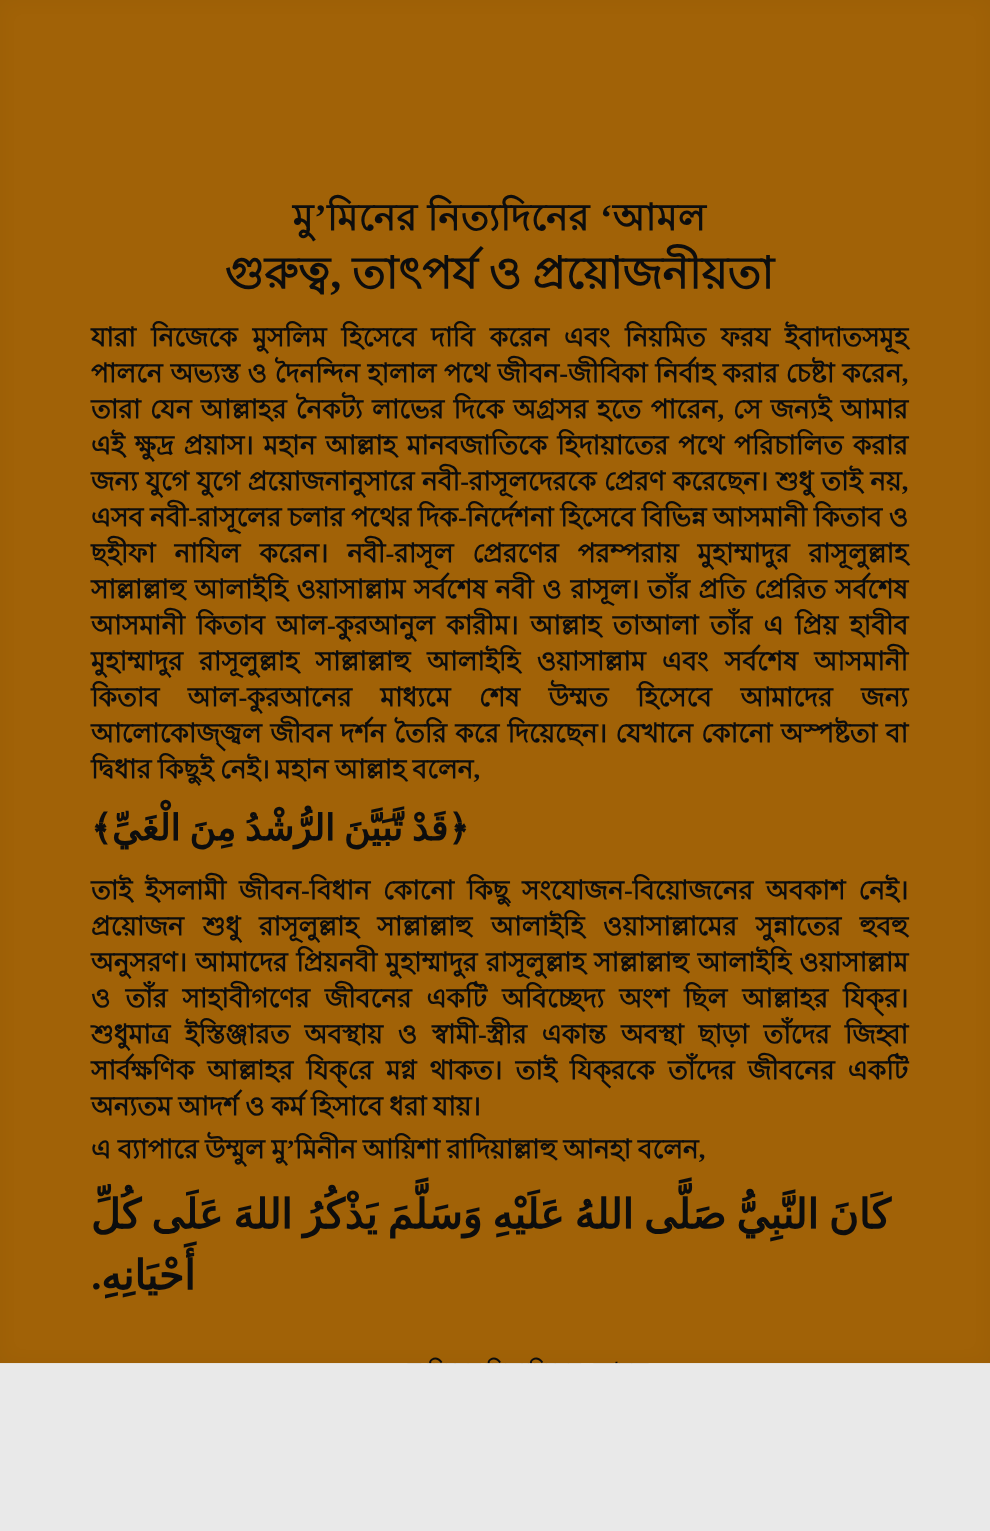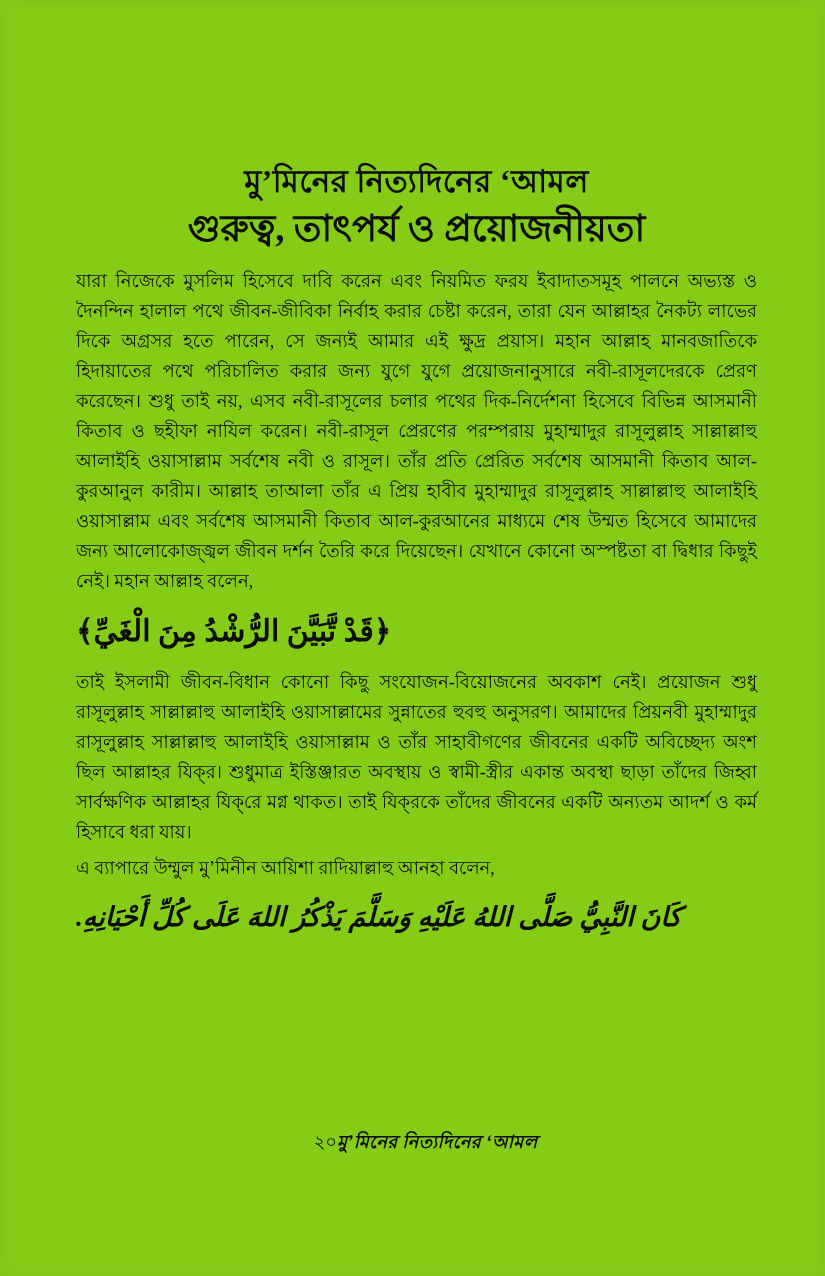--- a/index.html
+++ b/index.html
@@ -3,61 +3,60 @@
 <meta charset="utf-8">
 <style>
   html, body {
     margin: 0;
     padding: 0;
     background: #e9e9e9;
   }
   .page {
     position: relative;
     width: 825px;
-    height: 1276px;
+    height: 1136px;
     margin: 0 auto;
-    background: #84cc16;
+    background: #a16207;
     box-shadow: inset 0 0 18px rgba(0,0,0,0.04);
     overflow: hidden;
     font-family: "Liberation Serif", "DejaVu Serif", serif;
     color: #0d0d0d;
   }
   .content {
     position: absolute;
     left: 76px;
     right: 68px;
     top: 163px;
   }
   .title {
     text-align: center;
     font-weight: 700;
     line-height: 1.25;
   }
   .title-line1 { font-size: 31px; letter-spacing: 0.5px; }
   .title-line2 { font-size: 37px; margin-top: 4px; }
   .body-par {
     margin-top: 14px;
-    font-size: 18px;
+    font-size: 22px;
     line-height: 30px;
     text-align: justify;
-    font-weight: 400;
+    font-weight: 700;
   }
   .body-par.tight { margin-top: 6px; }
   .arabic {
     direction: rtl;
     text-align: left;
     font-size: 30px;
     line-height: 1.5;
     margin: 12px 0 6px 0;
     font-weight: 600;
   }
   .arabic.hadith {
-    font-size: 27px;
+    font-size: 34px;
     margin: 14px 0 8px 0;
-    font-style: italic;
   }
   .translation {
     font-size: 22px;
     line-height: 30px;
     text-align: justify;
     font-weight: 500;
     margin-top: 2px;
   }
   .footer {
     position: absolute;

